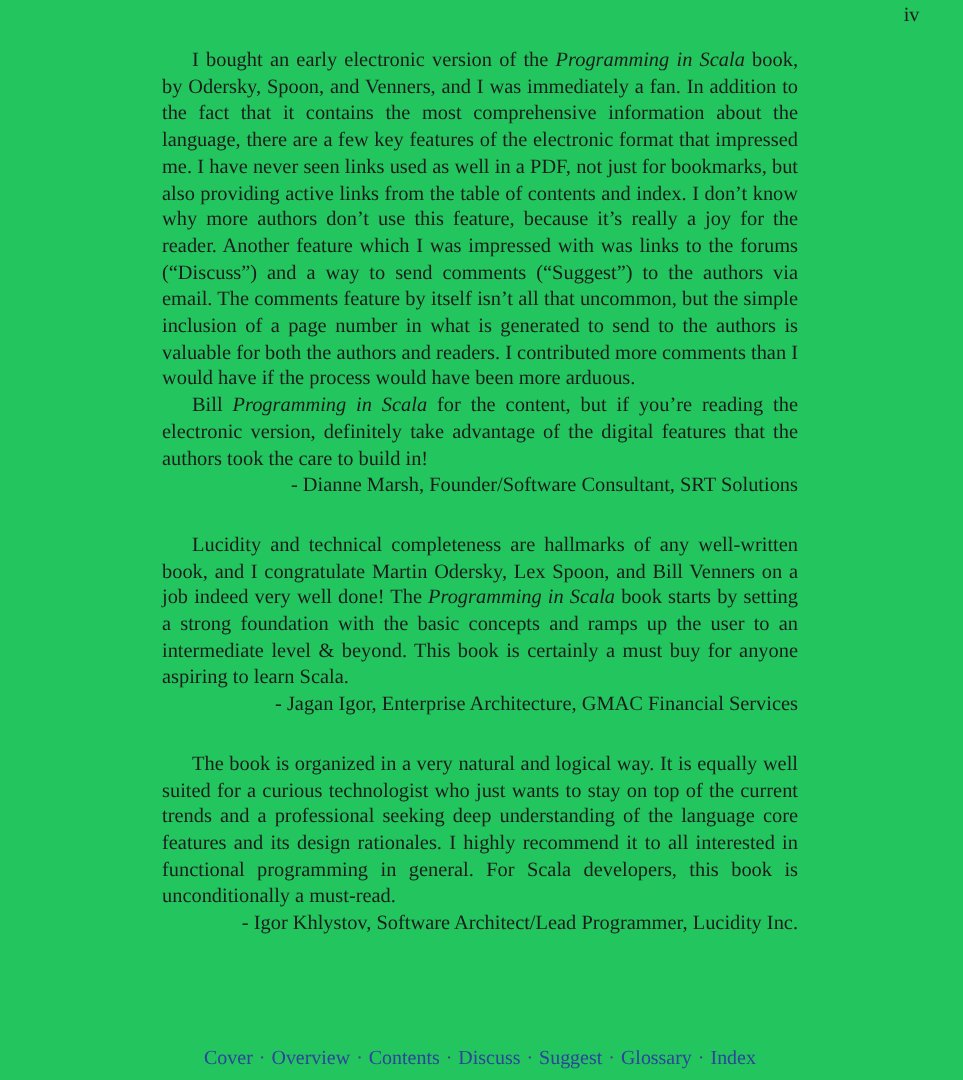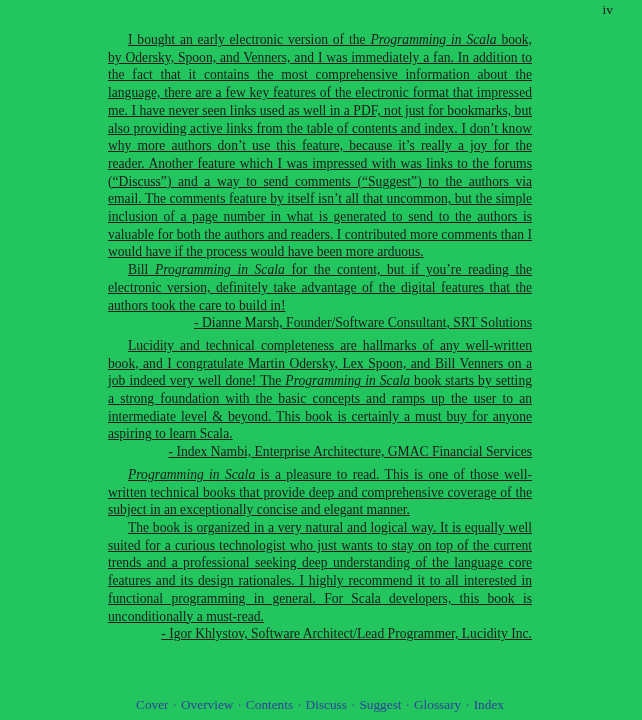--- a/index.html
+++ b/index.html
@@ -30,27 +30,26 @@
     top: 31px;
     width: 424px;
     font-size: 13.6px;
     line-height: 17.7px;
     text-align: justify;
   }
   .body-column p {
     margin: 0;
     padding: 0;
     text-indent: 20px;
-    text-decoration: underline;
   }
   .attribution {
     text-align: right;
   }
   .testimonial + .testimonial {
-    margin-top: 5px;
+    margin-top: 22px;
   }
   .footer-nav {
     position: absolute;
     left: 108px;
     top: 696px;
     width: 424px;
     text-align: center;
     font-size: 13.3px;
     line-height: 17px;
     white-space: nowrap;
@@ -75,25 +74,24 @@
   <main class="body-column">
 
     <section class="testimonial">
       <p><span>I bought an early electronic version of the </span><i>Programming in Scala</i><span> book, by Odersky, Spoon, and Venners, and I was immediately a fan. In addition to the fact that it contains the most comprehensive information about the language, there are a few key features of the electronic format that impressed me. I have never seen links used as well in a PDF, not just for bookmarks, but also providing active links from the table of contents and index. I don’t know why more authors don’t use this feature, because it’s really a joy for the reader. Another feature which I was impressed with was links to the forums (“Discuss”) and a way to send comments (“Suggest”) to the authors via email. The comments feature by itself isn’t all that uncommon, but the simple inclusion of a page number in what is generated to send to the authors is valuable for both the authors and readers. I contributed more comments than I would have if the process would have been more arduous.</span></p>
       <p><span>Bill </span><i>Programming in Scala</i><span> for the content, but if you’re reading the electronic version, definitely take advantage of the digital features that the authors took the care to build in!</span></p>
       <p class="attribution">- Dianne Marsh, Founder/Software Consultant, SRT Solutions</p>
     </section>
 
     <section class="testimonial">
       <p><span>Lucidity and technical completeness are hallmarks of any well-written book, and I congratulate Martin Odersky, Lex Spoon, and Bill Venners on a job indeed very well done! The </span><i>Programming in Scala</i><span> book starts by setting a strong foundation with the basic concepts and ramps up the user to an intermediate level &amp; beyond. This book is certainly a must buy for anyone aspiring to learn Scala.</span></p>
-      <p class="attribution">- Index Nambi, Enterprise Architecture, GMAC Financial Services</p>
+      <p class="attribution">- Jagan Igor, Enterprise Architecture, GMAC Financial Services</p>
     </section>
 
     <section class="testimonial">
-      <p><i>Programming in Scala</i><span> is a pleasure to read. This is one of those well-written technical books that provide deep and comprehensive coverage of the subject in an exceptionally concise and elegant manner.</span></p>
       <p><span>The book is organized in a very natural and logical way. It is equally well suited for a curious technologist who just wants to stay on top of the current trends and a professional seeking deep understanding of the language core features and its design rationales. I highly recommend it to all interested in functional programming in general. For Scala developers, this book is unconditionally a must-read.</span></p>
       <p class="attribution">- Igor Khlystov, Software Architect/Lead Programmer, Lucidity Inc.</p>
     </section>
 
   </main>
 
   <nav class="footer-nav">
     <a style="color: rgb(46, 68, 154);">Cover</a><span class="dot-sep" style="color: rgb(59, 74, 134);">·</span><a style="color: rgb(46, 68, 154);">Overview</a><span class="dot-sep" style="color: rgb(59, 74, 134);">·</span><a style="color: rgb(46, 68, 154);">Contents</a><span class="dot-sep" style="color: rgb(59, 74, 134);">·</span><a style="color: rgb(46, 68, 154);">Discuss</a><span class="dot-sep" style="color: rgb(59, 74, 134);">·</span><a style="color: rgb(46, 68, 154);">Suggest</a><span class="dot-sep" style="color: rgb(59, 74, 134);">·</span><a style="color: rgb(46, 68, 154);">Glossary</a><span class="dot-sep" style="color: rgb(59, 74, 134);">·</span><a style="color: rgb(46, 68, 154);">Index</a>
   </nav>
 

